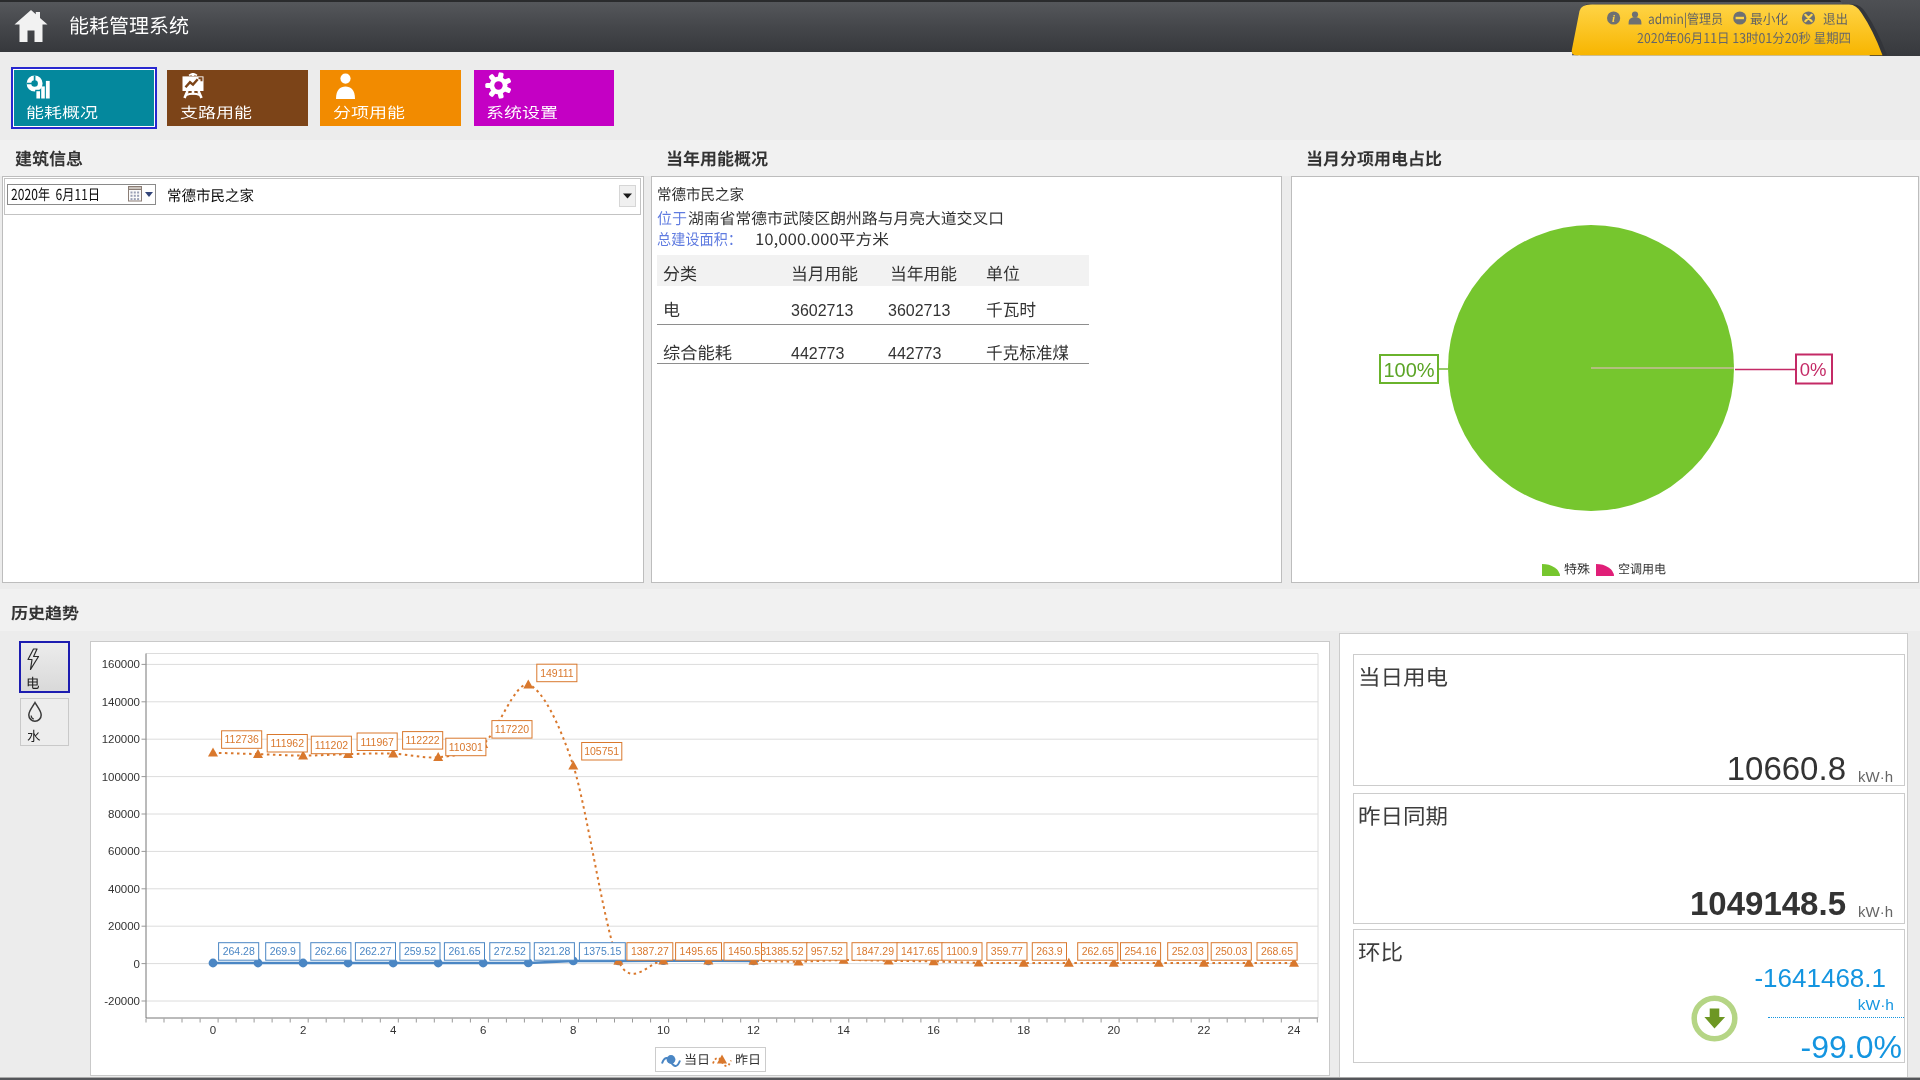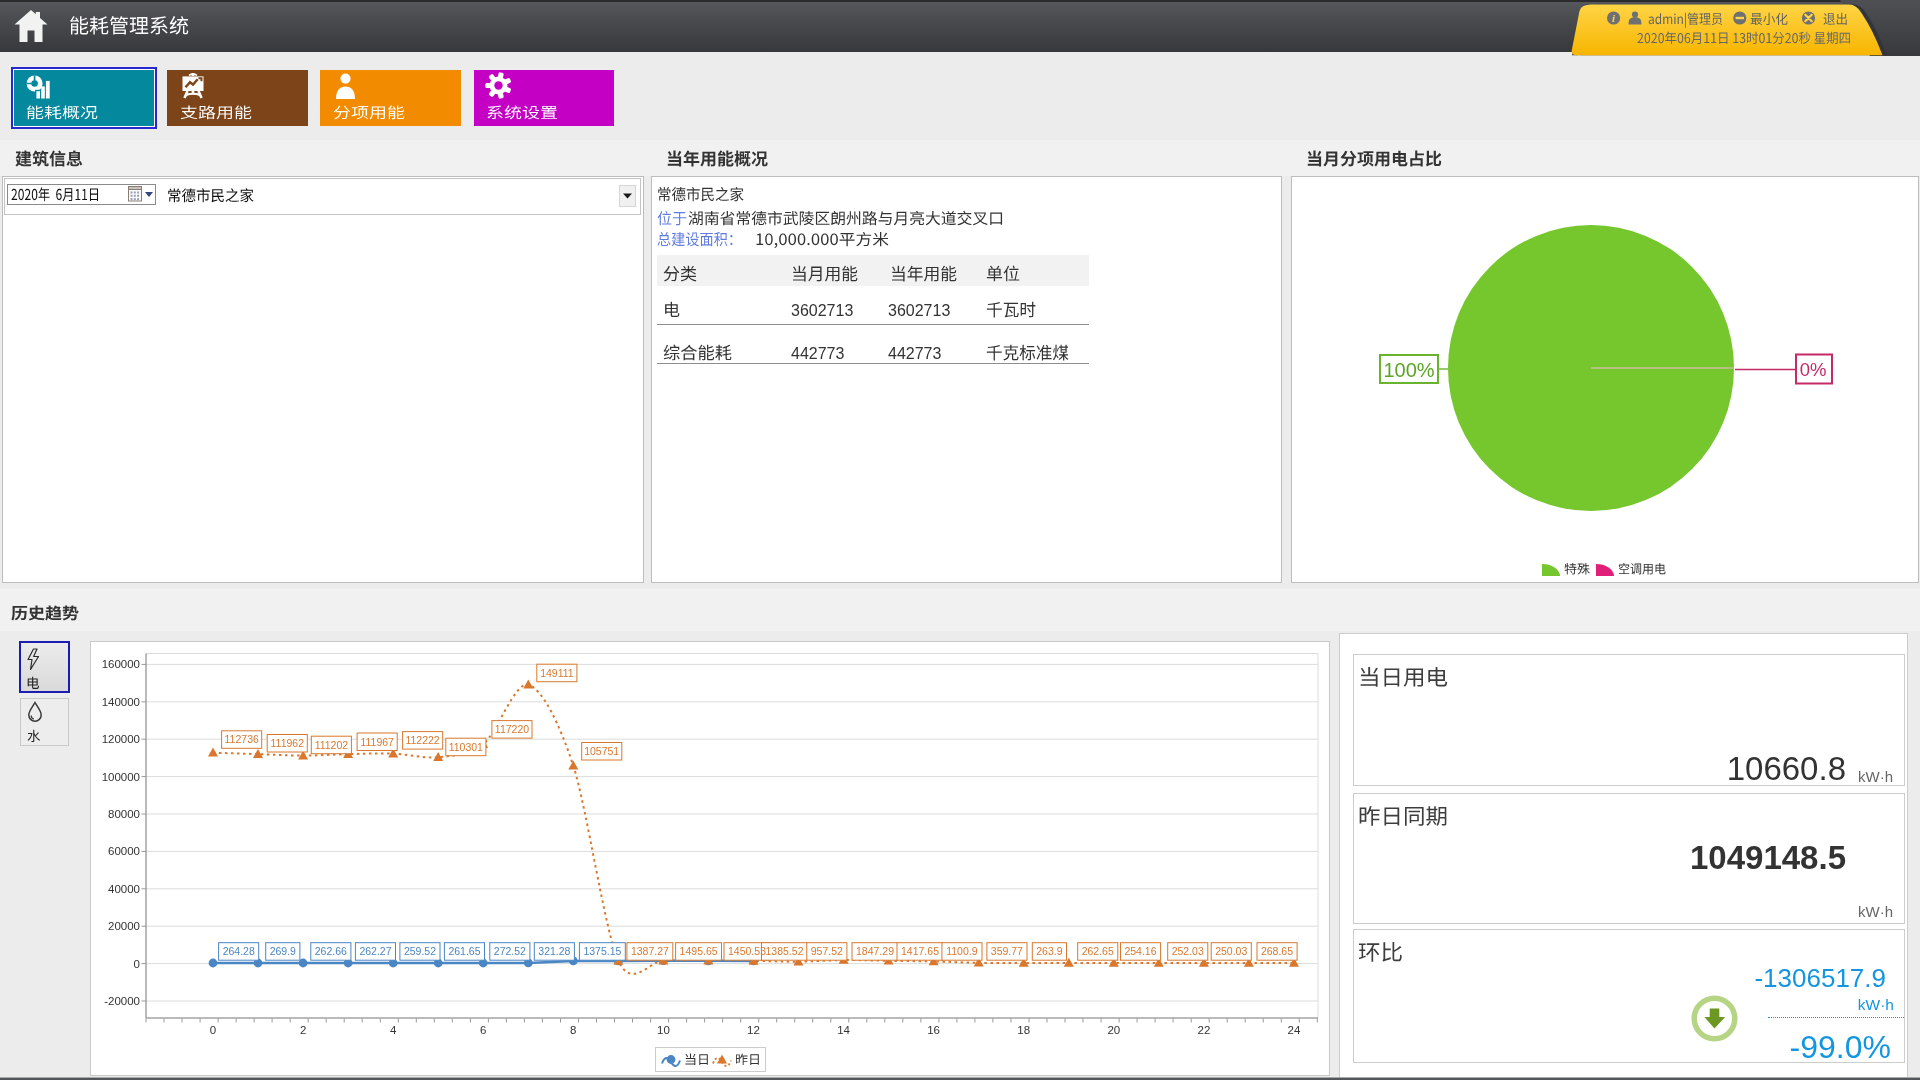--- a/index.html
+++ b/index.html
@@ -531,23 +531,23 @@
       <path d="M11.4 -18.1C10.7 -15.2 9.5 -12.2 8 -10.3C8.4 -10.1 9 -9.5 9.3 -9.2C10.1 -10.2 10.8 -11.6 11.5 -13.1H12.7V1.7H14.3V-3.8H20.4V-5.3H14.3V-8.6H20.3V-10.1H14.3V-13.1H20.7V-14.6H12.1C12.4 -15.6 12.7 -16.7 13 -17.7ZM6.4 -8.8V-3.8H3.2V-8.8ZM6.4 -10.2H3.2V-14.9H6.4ZM1.6 -16.4V-0.6H3.2V-2.3H8V-16.4ZM26.9 -7.6H37.7V-1.5H26.9ZM26.9 -9.2V-15H37.7V-9.2ZM25.3 -16.6V1.5H26.9V0.1H37.7V1.4H39.4V-16.6ZM48.3 -13.2V-11.8H59.3V-13.2ZM50.9 -8.1H56.6V-4H50.9ZM49.4 -9.5V-1.1H50.9V-2.7H58.1V-9.5ZM44.9 -16.9V1.8H46.5V-15.4H61.1V-0.3C61.1 0 60.9 0.2 60.5 0.2C60.2 0.2 58.9 0.2 57.6 0.2C57.8 0.6 58.1 1.3 58.2 1.7C60 1.7 61.1 1.7 61.7 1.4C62.4 1.2 62.7 0.7 62.7 -0.3V-16.9ZM68.3 -3.1C67.7 -1.6 66.5 -0.2 65.3 0.8C65.7 1 66.4 1.5 66.7 1.7C67.8 0.6 69.1 -1 69.9 -2.6ZM71.4 -2.4C72.2 -1.4 73.2 0 73.6 0.9L74.9 0.1C74.5 -0.8 73.5 -2.1 72.6 -3.1ZM82.9 -15.5V-12.1H78.5V-15.5ZM77 -17V-9.2C77 -6.1 76.8 -2 75 0.9C75.4 1.1 76 1.5 76.3 1.8C77.6 -0.2 78.1 -3 78.3 -5.6H82.9V-0.4C82.9 -0 82.8 0.1 82.5 0.1C82.1 0.1 81 0.1 79.9 0.1C80.1 0.5 80.3 1.2 80.4 1.6C82 1.6 83 1.6 83.6 1.3C84.2 1.1 84.4 0.6 84.4 -0.3V-17ZM82.9 -10.6V-7.1H78.4C78.5 -7.8 78.5 -8.5 78.5 -9.2V-10.6ZM72.8 -17.8V-15.2H68.9V-17.8H67.4V-15.2H65.6V-13.8H67.4V-5H65.3V-3.5H75.9V-5H74.3V-13.8H75.9V-15.2H74.3V-17.8ZM68.9 -13.8H72.8V-11.8H68.9ZM68.9 -10.6H72.8V-8.4H68.9ZM68.9 -7.1H72.8V-5H68.9Z" fill="#3d3d3d"></path>
     </g>
   </svg>
 <svg style="position:absolute;left:1358.0px;top:937.5px" width="47" height="29" viewBox="0 0 47 29">
     <g transform="translate(0,22) scale(1.0465,1)">
       <path d="M14.6 -10.6C16.2 -8.8 18.1 -6.3 18.9 -4.8L20.3 -5.8C19.3 -7.3 17.4 -9.7 15.8 -11.5ZM0.8 -2.2 1.2 -0.7C2.9 -1.3 5.2 -2.1 7.4 -2.9L7.1 -4.4L4.9 -3.6V-8.9H6.9V-10.4H4.9V-15.1H7.3V-16.6H0.9V-15.1H3.4V-10.4H1.2V-8.9H3.4V-3.1ZM8.4 -16.7V-15.1H13.9C12.5 -11.3 10.3 -8 7.6 -5.8C8 -5.5 8.6 -4.9 8.9 -4.6C10.4 -5.9 11.7 -7.5 12.9 -9.5V1.7H14.5V-12.4C14.9 -13.3 15.3 -14.2 15.7 -15.1H20.3V-16.7ZM24.2 1.5C24.7 1.2 25.5 0.8 31.4 -1.1C31.3 -1.5 31.2 -2.2 31.3 -2.7L26 -1.1V-9.8H31.3V-11.4H26V-17.8H24.3V-1.5C24.3 -0.6 23.8 -0.1 23.4 0.2C23.7 0.5 24.1 1.2 24.2 1.5ZM33 -18V-1.9C33 0.5 33.6 1.2 35.6 1.2C36 1.2 38.5 1.2 38.9 1.2C41.1 1.2 41.6 -0.3 41.8 -4.6C41.3 -4.7 40.6 -5.1 40.2 -5.4C40.1 -1.4 39.9 -0.4 38.8 -0.4C38.3 -0.4 36.2 -0.4 35.8 -0.4C34.8 -0.4 34.6 -0.6 34.6 -1.8V-8.1C37 -9.5 39.6 -11.1 41.5 -12.7L40.1 -14.1C38.8 -12.7 36.7 -11.1 34.6 -9.8V-18Z" fill="#3d3d3d"></path>
     </g>
   </svg>
 <div class="abs" style="right:74px;top:750px;font-size:33px;font-weight:normal;color:#333">10660.8</div>
 <div class="abs" style="right:27px;top:767.5px;font-size:15px;color:#666">kW·h</div>
-<div class="abs" style="right:74px;top:839px;font-size:33px;font-weight:bold;color:#333">1049148.5</div>
+<div class="abs" style="right:74px;top:885px;font-size:33px;font-weight:bold;color:#333">1049148.5</div>
 <div class="abs" style="right:27px;top:902.5px;font-size:15px;color:#666">kW·h</div>
-<div class="abs" style="right:34px;top:963px;font-size:26px;color:#1495e0">-1306517.9</div>
+<div class="abs" style="right:34px;top:963px;font-size:26px;color:#1495e0">-1641468.1</div>
 <div class="abs" style="right:26px;top:996px;font-size:15.5px;color:#1495e0">kW·h</div>
 <div class="abs" style="left:1768px;top:1017px;width:136px;border-top:1px dotted #1495e0"></div>
-<div class="abs" style="right:29px;top:1029px;font-size:32px;color:#1495e0">-99.0%</div>
+<div class="abs" style="right:18px;top:1029px;font-size:32px;color:#1495e0">-99.0%</div>
 <svg class="abs" style="left:1690px;top:994px" width="50" height="50" viewBox="0 0 50 50">
 <circle cx="24.5" cy="24.5" r="20.3" fill="#fff" stroke="#b5d585" stroke-width="5.5"></circle>
 <path d="M19.7,14.5 h9.6 v8.5 h5.8 L24.5,34.5 L14.4,23 h5.3 Z" fill="#6d9723"></path>
 </svg>
 <div class="abs" style="left:0;top:1077px;width:1920px;height:1px;background:#a9a9a9"></div>
 <div class="abs" style="left:0;top:1078px;width:1920px;height:2px;background:#55565a"></div>
 </body></html>

